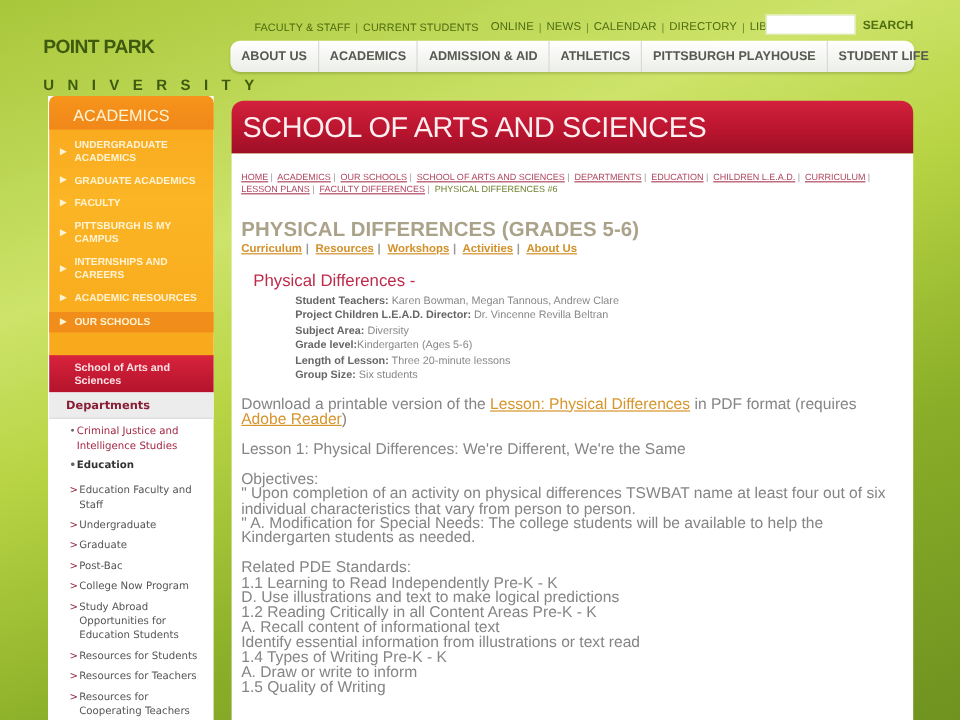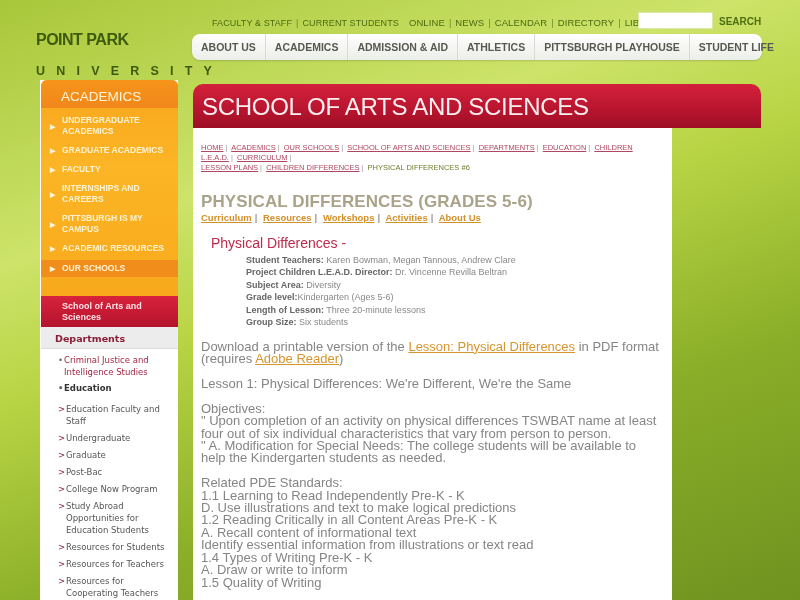--- a/index.html
+++ b/index.html
@@ -81,21 +81,21 @@
   
   .banner {
     position: absolute; left: 193px; top: 84px; width: 568px; height: 44px;
     background: linear-gradient(#d3213c, #b8142e 60%, #9c0f26);
     border-radius: 10px 10px 0 0;
   }
   .banner h1 {
     position: absolute; left: 9px; top: 9px; font-weight: normal; font-size: 24px; color: #fdeef0; letter-spacing: -0.3px;
   }
   .content {
-    position: absolute; left: 193px; top: 128px; width: 479px; height: 472px;
+    position: absolute; left: 193px; top: 128px; width: 568px; height: 472px;
     background: #fff; padding: 15px 8px 0 8px; color: #777; font-size: 9px;
   }
   .crumbs { font-size: 7.5px; line-height: 10px; color: #6e8030; }
   .crumbs a { color: #b04762; text-decoration: underline; }
   .crumbs .s { color: #999; margin: 0 2px; }
   .pagetitle {
     margin-top: 19px; font-size: 17px; font-weight: bold; color: #aaa38a; letter-spacing: 0.1px;
   }
   .subnav { font-size: 9.5px; font-weight: bold; color: #999; }
   .subnav a { color: #d29029; text-decoration: underline; }
@@ -154,25 +154,25 @@
   <div class="sb-item" style="padding-top:8px">
       <span class="arrow">▶</span>
       <span>GRADUATE ACADEMICS</span>
     </div>
   <div class="sb-item" style="padding-top:8px">
       <span class="arrow">▶</span>
       <span>FACULTY</span>
     </div>
   <div class="sb-item" style="padding-top:8px">
       <span class="arrow">▶</span>
+      <span>PITTSBURGH IS MY CAMPUS</span>
+    </div>
+  <div class="sb-item" style="padding-top:8px">
+      <span class="arrow">▶</span>
       <span>INTERNSHIPS AND CAREERS</span>
-    </div>
-  <div class="sb-item" style="padding-top:8px">
-      <span class="arrow">▶</span>
-      <span>PITTSBURGH IS MY CAMPUS</span>
     </div>
   <div class="sb-item" style="padding-top:8px">
       <span class="arrow">▶</span>
       <span>ACADEMIC RESOURCES</span>
     </div>
   <div class="sb-item active" style="margin-top:6px">
       <span class="arrow">▶</span>
       <span>OUR SCHOOLS</span>
     </div>
 </div>
@@ -233,21 +233,21 @@
   <div class="crumbs">
     <a>HOME</a><span class="s">|</span>
     <a>ACADEMICS</a><span class="s">|</span>
     <a>OUR SCHOOLS</a><span class="s">|</span>
     <a>SCHOOL OF ARTS AND SCIENCES</a><span class="s">|</span>
     <a>DEPARTMENTS</a><span class="s">|</span>
     <a>EDUCATION</a><span class="s">|</span>
     <a>CHILDREN L.E.A.D.</a><span class="s">|</span>
     <a>CURRICULUM</a><span class="s">|</span><br>
     <a>LESSON PLANS</a><span class="s">|</span>
-    <a>CHILDREN DIFFERENCES</a><span class="s">|</span>
+    <a>FACULTY DIFFERENCES</a><span class="s">|</span>
     <span>PHYSICAL DIFFERENCES #6</span>
   </div>
 
   <div class="pagetitle">PHYSICAL DIFFERENCES (GRADES 5-6)</div>
 
   <div class="subnav">
     <a>Curriculum</a><span class="s">|</span>
     <a>Resources</a><span class="s">|</span>
     <a>Workshops</a><span class="s">|</span>
     <a>Activities</a><span class="s">|</span>

